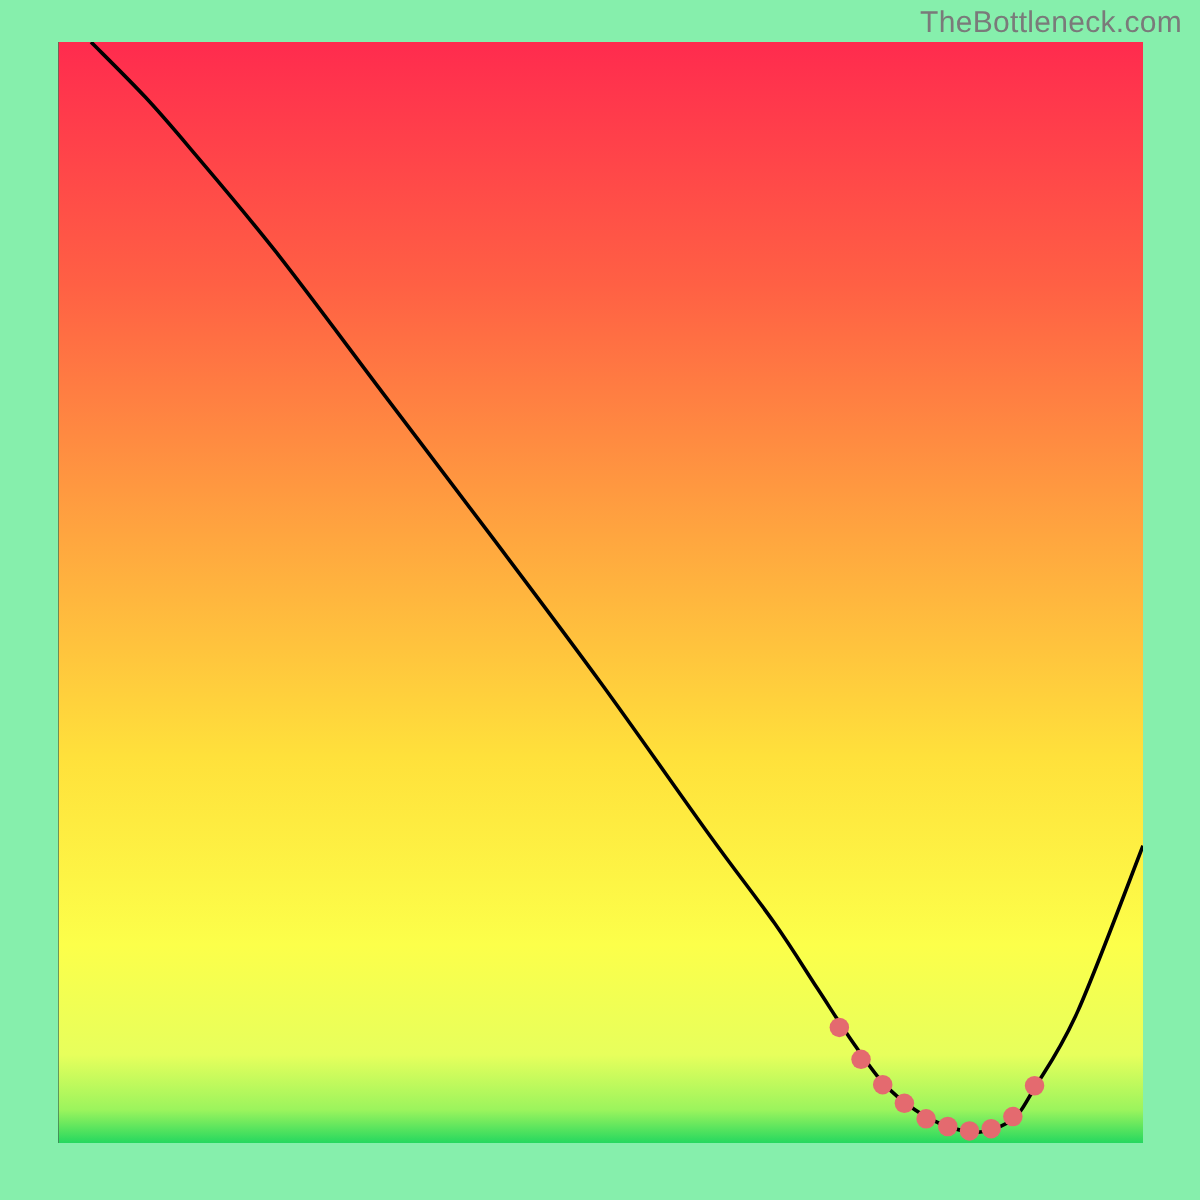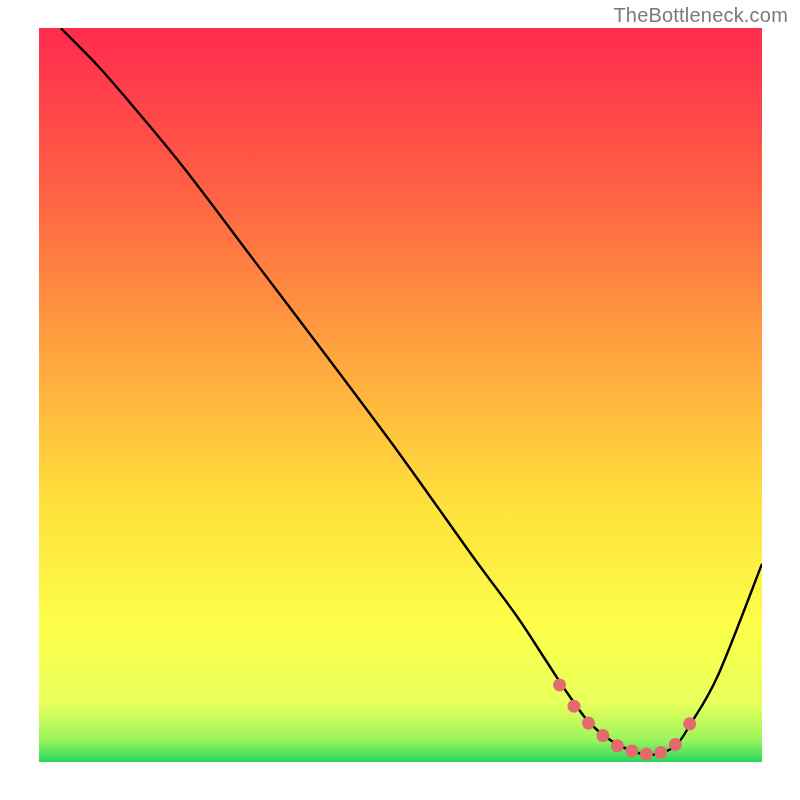--- a/index.html
+++ b/index.html
@@ -8,21 +8,21 @@
     width: 800px;
     height: 800px;
     background: #000;
     overflow: hidden;
     font-family: Arial, Helvetica, sans-serif;
   }
   .outer {
     position: relative;
     width: 800px;
     height: 800px;
-    background: #ffffff;
+    background: #86efac;
   }
   .watermark {
     position: absolute;
     top: 4px;
     right: 12px;
     color: #7a7a7a;
     font-size: 20px;
     font-weight: 500;
     letter-spacing: 0.2px;
     z-index: 20;

